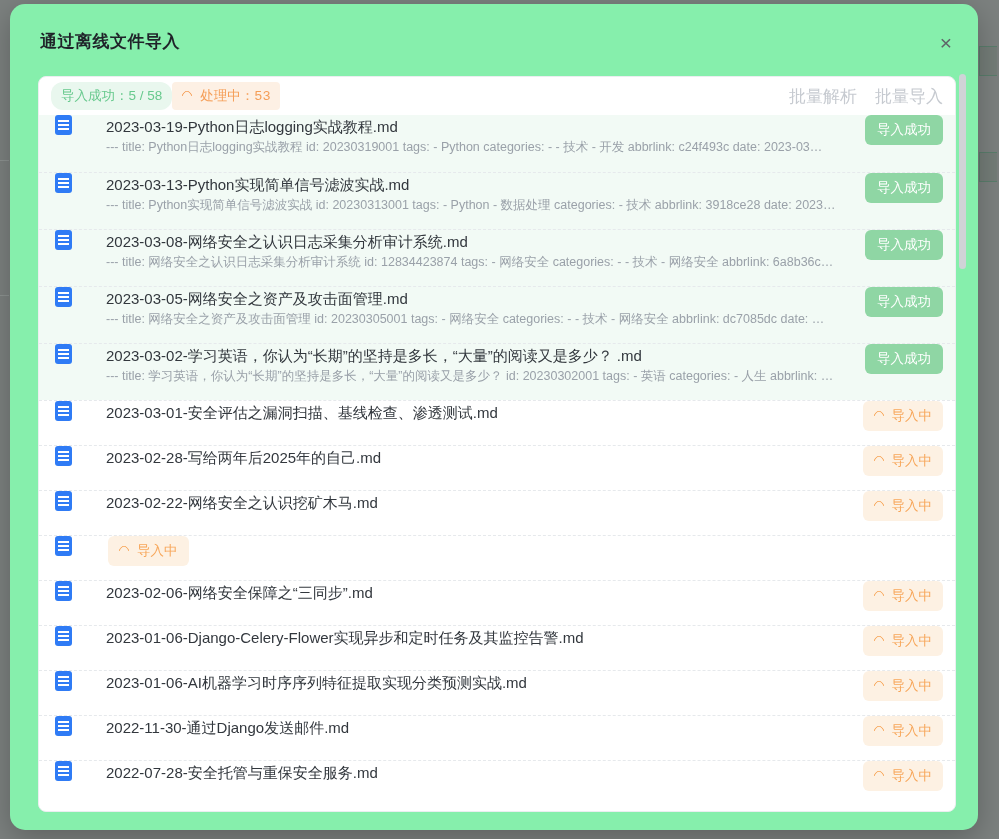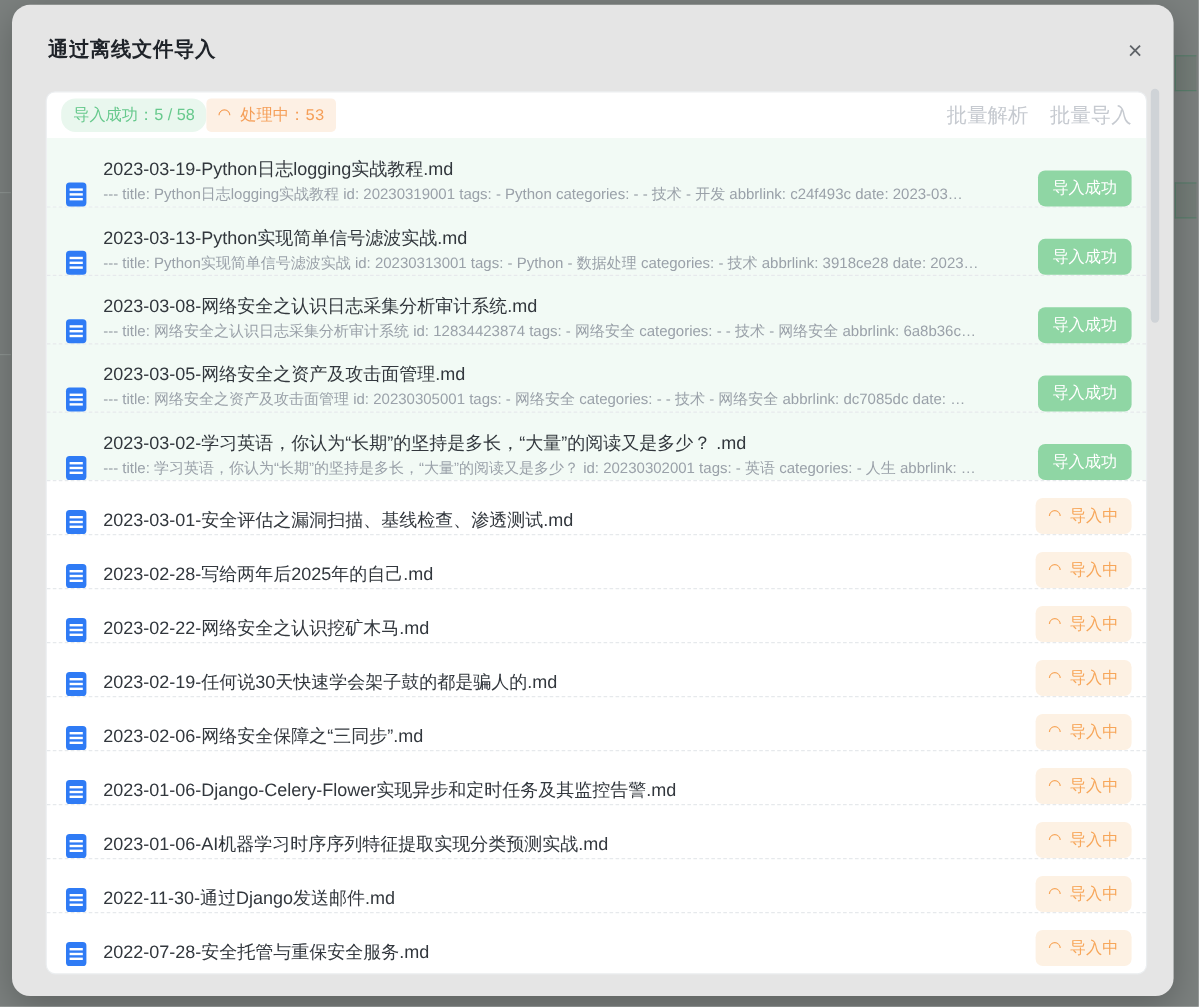--- a/index.html
+++ b/index.html
@@ -14,21 +14,21 @@
     position: absolute; right: 2px; width: 18px; height: 30px;
     border: 1px solid #3f7d5e; border-right: none; opacity: .55; background: #6f7a74;
   }
   .bg-item.b1 { top: 46px; }
   .bg-item.b2 { top: 152px; }
   .bg-line { position: absolute; left: 0; width: 9px; height: 1px; background: #9aa09d; opacity: .6; }
   .l1 { top: 160px; } .l2 { top: 295px; }
 
   .modal {
     position: absolute; left: 10px; top: 4px; width: 968px; height: 826px;
-    background: #e5e5e5; border-radius: 15px;
+    background: #86efac; border-radius: 15px;
     box-shadow: 0 8px 30px rgba(0,0,0,.25);
   }
   .modal-header {
     position: relative; height: 62px; padding: 26px 30px 0 30px;
   }
   .modal-title { font-size: 17px; font-weight: bold; color: #1f2329; letter-spacing: .5px; }
   .close-btn {
     position: absolute; top: 28px; right: 20px; width: 24px; height: 24px;
     font-size: 21px; line-height: 22px; text-align: center; color: #5f6368;
     cursor: pointer; user-select: none;
@@ -49,22 +49,23 @@
   .toolbar-link { color: #c6cad0; font-size: 17px; margin-left: 18px; cursor: pointer; }
 
   .arc {
     display: inline-block; width: 10px; height: 10px; margin-right: 8px;
     border: 1.5px solid currentColor; border-radius: 50%;
     border-bottom-color: transparent; border-left-color: transparent;
     transform: rotate(-45deg); flex: none;
   }
 
   .file-row {
-    display: flex; align-items: flex-end; padding: 0 12px;
+    display: flex; align-items: flex-start; padding: 0 12px;
     border-top: 1px dashed #e6e9ec;
+    gap: 20px;
   }
   .file-row:first-of-type { border-top: none; }
   .row-success { background: #f2faf5; height: 57px; }
   .row-pending { background: #ffffff; height: 45px; }
 
   .doc-icon {
     width: 17px; height: 20px; border-radius: 3px; background: #2f7bf5;
     margin: 0 14px 0 4px; flex: none; position: relative;
   }
   .doc-icon::before {
@@ -189,24 +190,20 @@
 
     </div>
 
     <span class="badge badge-importing">
             <span class="arc"></span>
             <span>导入中</span>
           </span>
   </div>
         <div class="file-row row-pending">
     <span class="doc-icon"></span>
-    <div class="file-main">
-      <div class="file-name">2023-02-19-任何说30天快速学会架子鼓的都是骗人的.md</div>
-
-    </div>
 
     <span class="badge badge-importing">
             <span class="arc"></span>
             <span>导入中</span>
           </span>
   </div>
         <div class="file-row row-pending">
     <span class="doc-icon"></span>
     <div class="file-main">
       <div class="file-name">2023-02-06-网络安全保障之“三同步”.md</div>

